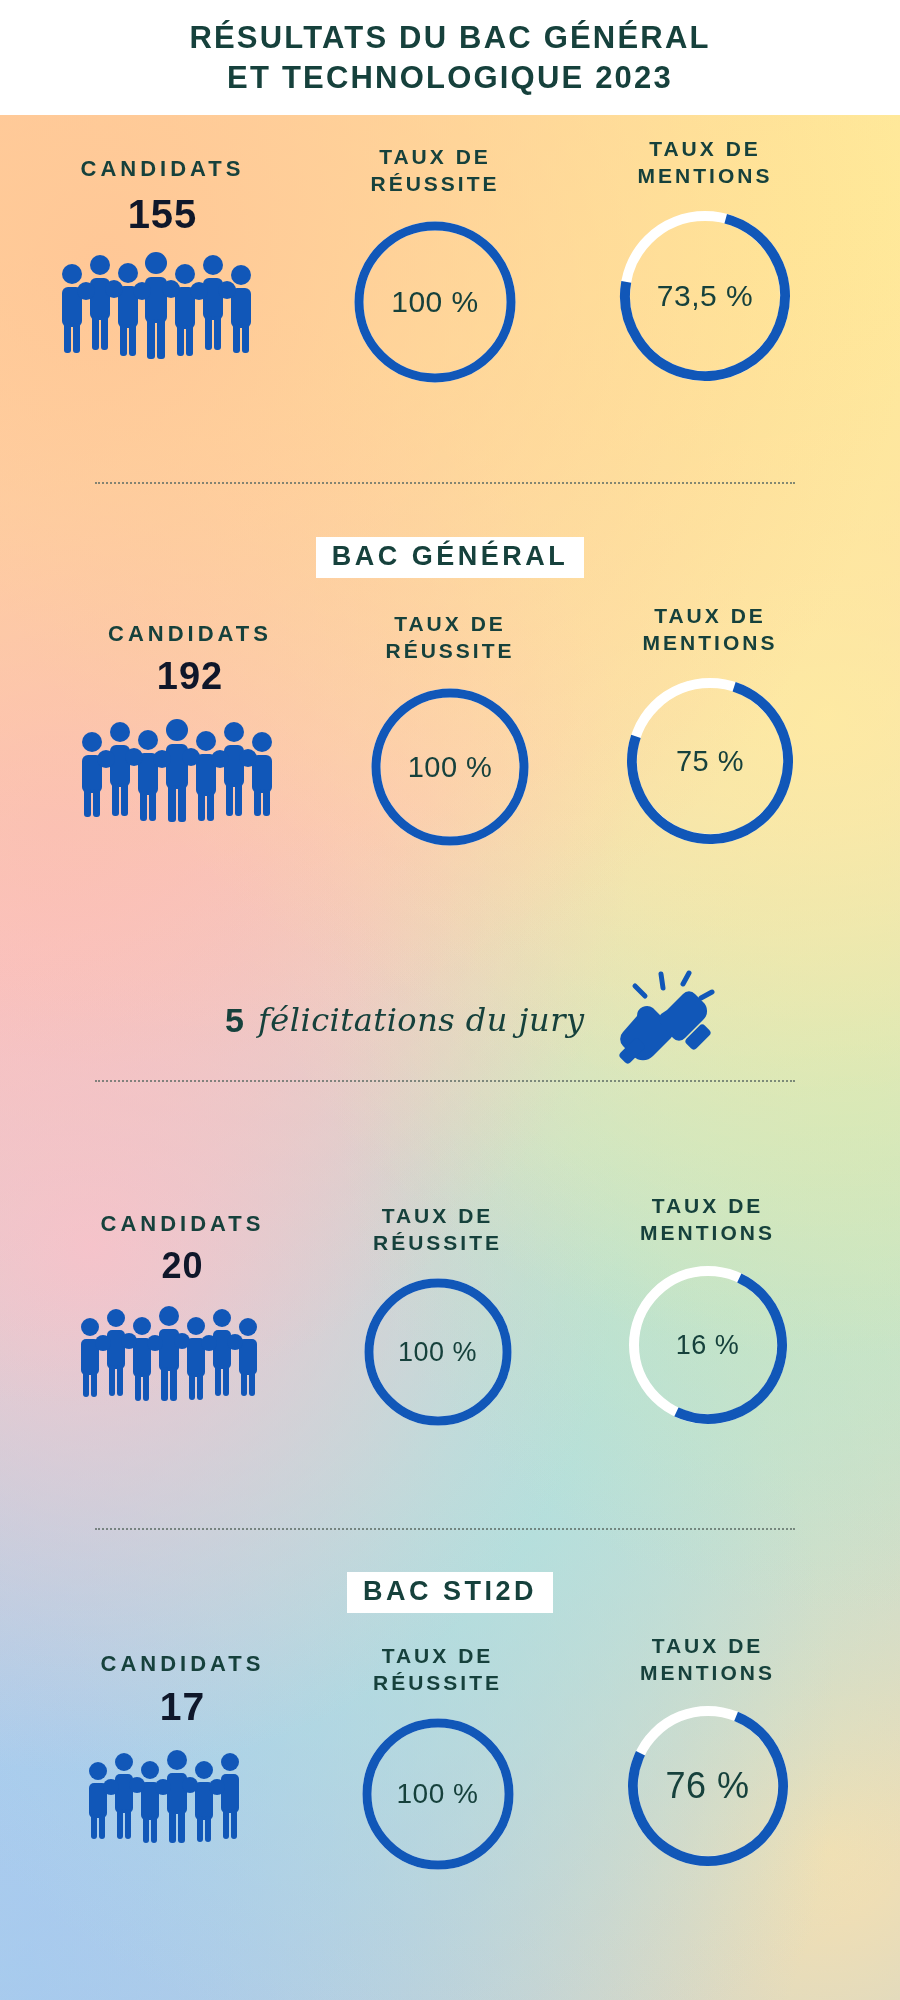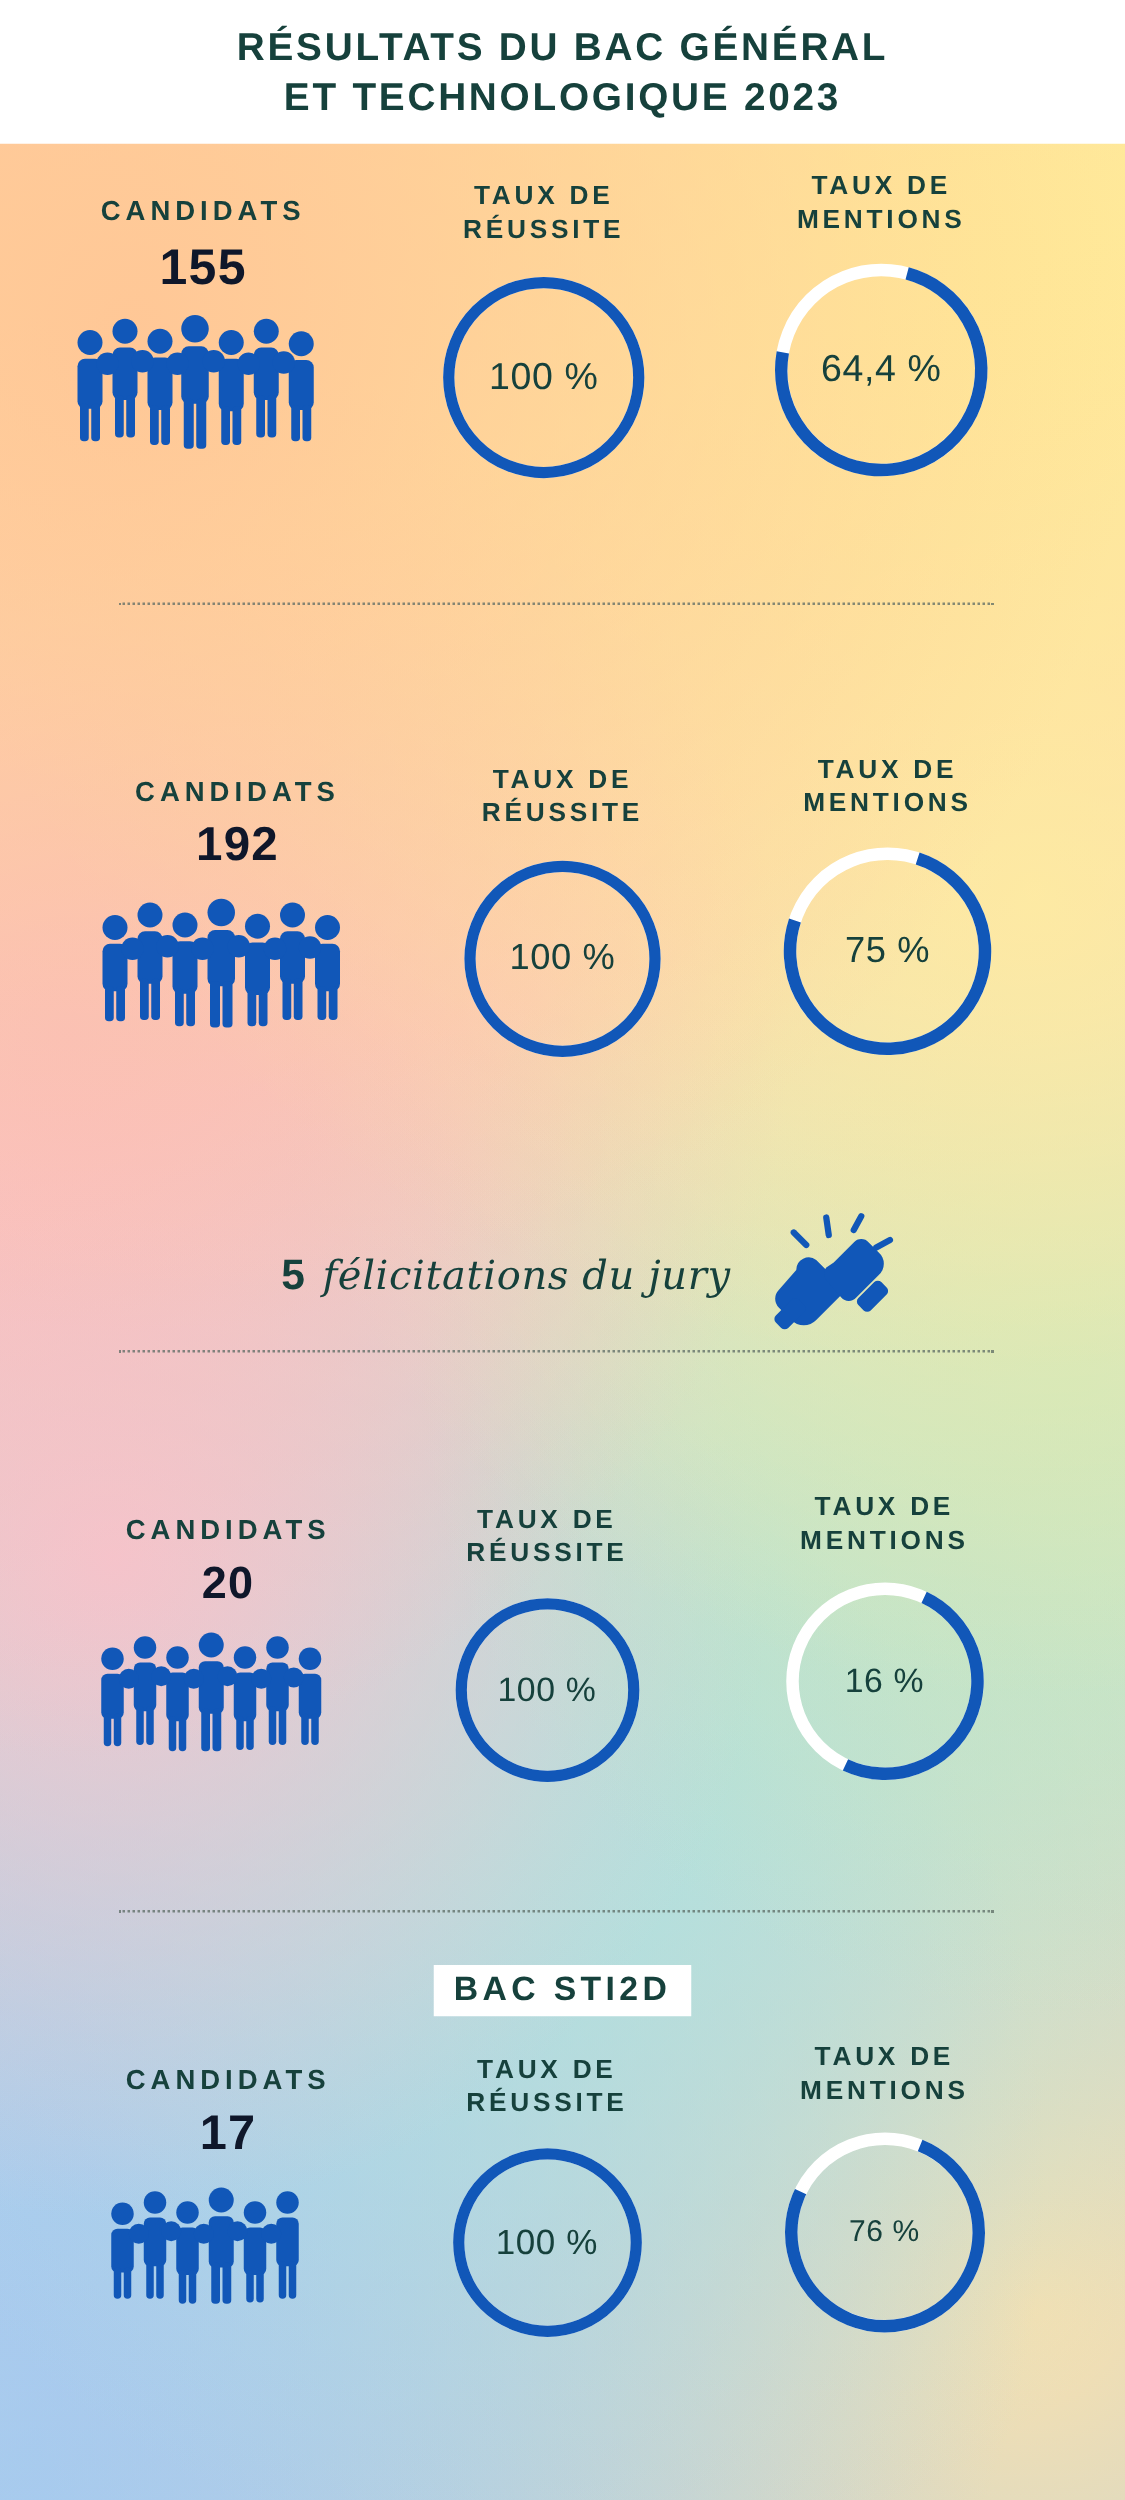--- a/index.html
+++ b/index.html
@@ -214,27 +214,30 @@
     </div>
 
     <div class="col" style="left:555px;top:20px;width:300px;">
       <div class="col-heading" style="font-size:21px;">TAUX DE</div>
       <div class="col-heading" style="font-size:21px;">MENTIONS</div>
       <div class="donut" style="width:180px;height:180px;margin:16px auto 0 auto;">
         <svg width="180" height="180" viewBox="0 0 180 180">
           <circle cx="90" cy="90" r="80" fill="none" stroke="#ffffff" stroke-width="10"></circle>
           <circle cx="90" cy="90" r="80" fill="none" stroke="#1157b8" stroke-width="10" stroke-linecap="butt" stroke-dasharray="369.5 133.1" transform="rotate(-75 90 90)"></circle>
         </svg>
-        <div class="pct" style="font-size:30px;">64,4 %</div>
+        <div class="pct" style="font-size:30px;">73,5 %</div>
       </div>
     </div>
   </div>
 
   <div class="divider" style="top:482px;"></div>
 
+  <div class="section-label-wrap" style="top:537px;">
+    <div class="section-label">BAC GÉNÉRAL</div>
+  </div>
 
   <div class="section" style="top:620px;height:290px;">
 
     <div class="col" style="left:60px;top:0;width:260px;">
       <div class="col-heading" style="font-size:22px;letter-spacing:4px;">CANDIDATS</div>
       <div class="big-number" style="font-size:38px;margin-top:6px;">192</div>
       <svg class="people" width="240" height="120" viewBox="0 0 240 120" style="margin:12px auto 0 auto;">
         <g fill="#1157b8">
           <circle cx="22" cy="32" r="10"></circle>
             <rect x="12" y="45" width="20" height="38" rx="6"></rect>
@@ -450,18 +453,18 @@
     </div>
 
     <div class="col" style="left:565px;top:-18px;width:285px;">
       <div class="col-heading" style="font-size:21px;">TAUX DE</div>
       <div class="col-heading" style="font-size:21px;">MENTIONS</div>
       <div class="donut" style="width:170px;height:170px;margin:14px auto 0 auto;">
         <svg width="170" height="170" viewBox="0 0 170 170">
           <circle cx="85" cy="85" r="75" fill="none" stroke="#ffffff" stroke-width="10"></circle>
           <circle cx="85" cy="85" r="75" fill="none" stroke="#1157b8" stroke-width="10" stroke-dasharray="358 113" transform="rotate(-68 85 85)"></circle>
         </svg>
-        <div class="pct" style="font-size:24px;">76 %</div>
+        <div class="pct" style="font-size:36px;">76 %</div>
       </div>
     </div>
   </div>
 
 </div>
 
 </body></html>

